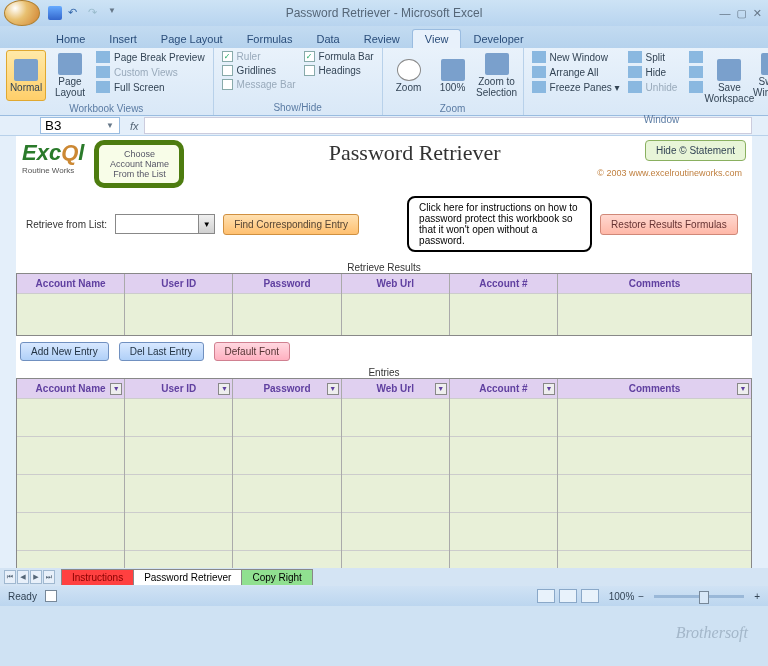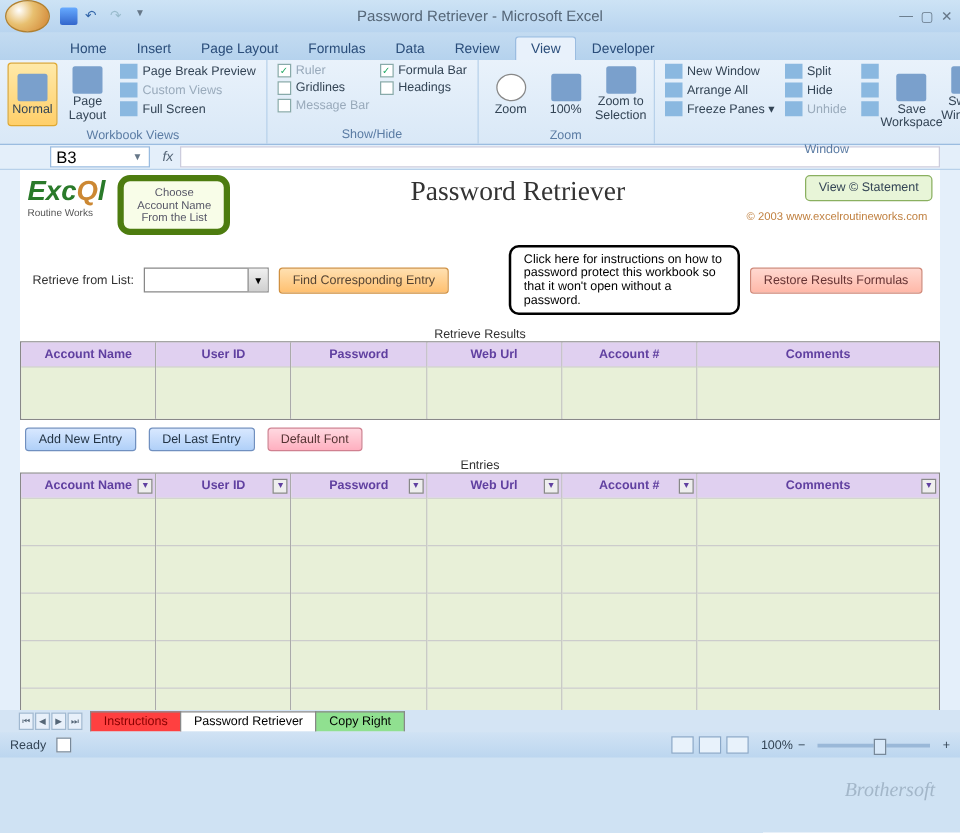--- a/index.html
+++ b/index.html
@@ -66,21 +66,21 @@
 .th { background: #e0d0f0; color: #6040a0; font-weight: bold; text-align: center; padding: 4px; font-size: 10px; position: relative; }
 .th .drop { position: absolute; right: 2px; top: 50%; transform: translateY(-50%); width: 12px; height: 12px; border: 1px solid #888; background: #eee; font-size: 7px; display: flex; align-items: center; justify-content: center; }
 .td { background: #e8f0d8; height: 42px; border-top: 1px solid #ccc; }
 .td.tall { height: 38px; }
 
 .btn-row { display: flex; gap: 10px; padding: 6px 4px 2px; }
 .btn-bl { background: linear-gradient(#d8e8ff, #b0d0f8); border: 1px solid #7090c0; border-radius: 3px; padding: 3px 10px; font-size: 10px; color: #234; }
 .btn-pk2 { background: linear-gradient(#ffd8e0, #ffb0c0); border: 1px solid #d08090; border-radius: 3px; padding: 3px 10px; font-size: 10px; color: #533; }
 
 
-.sheet-tabs { height: 18px; background: #d4e4f4; display: flex; align-items: center; font-size: 10px; padding-left: 15px; gap: 0; }
+.sheet-tabs { height: 18px; background: #d4e4f4; display: flex; align-items: center; font-size: 10px; padding-left: 4px; gap: 0; }
 .nav-arrows { display: flex; gap: 1px; margin-right: 6px; }
 .nav-arrows span { width: 12px; height: 14px; background: #e8f0fa; border: 1px solid #a0b8d0; display: flex; align-items: center; justify-content: center; font-size: 7px; color: #567; }
 .stab { padding: 2px 10px; border: 1px solid #888; border-bottom: none; background: #fff; margin-right: -1px; }
 .stab.red { background: #ff4040; color: #800; }
 .stab.green { background: #90e090; }
 
 
 .status { height: 20px; background: linear-gradient(#d0e2f4, #bcd6ef); display: flex; align-items: center; padding: 0 8px; font-size: 10px; color: #345; }
 .status-right { margin-left: auto; display: flex; align-items: center; gap: 4px; }
 .view-btn { width: 18px; height: 14px; border: 1px solid #8aa8c8; background: #e8f2fb; }
@@ -255,21 +255,21 @@
 </div>
 
 <div class="sheet">
   <div class="hdr-row">
     <div>
       <div class="logo"><span class="ex">Exc</span><span class="q">Q</span><span class="l">l</span></div>
       <div class="logo-sub">Routine Works</div>
     </div>
     <div class="callout">Choose Account Name From the List</div>
     <div class="main-title">Password Retriever</div>
-    <button class="view-stmt">View © Statement</button>
+    <button class="view-stmt">Hide © Statement</button>
   </div>
   <div class="copyright">© 2003 www.excelroutineworks.com</div>
 
   <div class="row2">
     <span class="lbl-txt">Retrieve from List:</span>
     <div class="combo">
         <div class="combo-arrow">▼</div>
       </div>
     <button class="btn-or">Find Corresponding Entry</button>
     <div class="instr-box">Click here for instructions on how to password protect this workbook so that it won't open without a password.</div>

